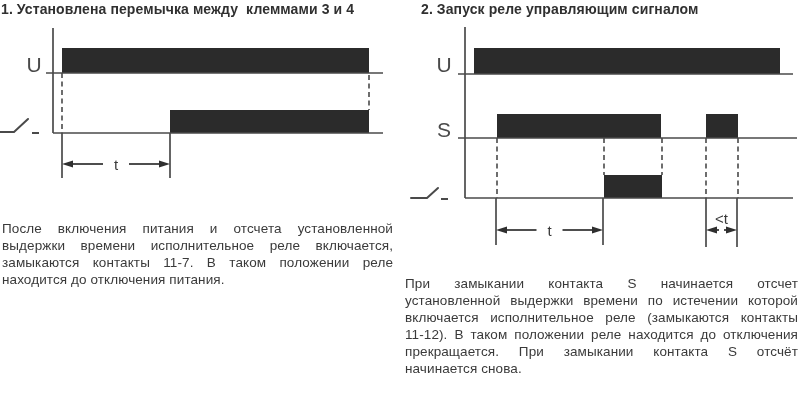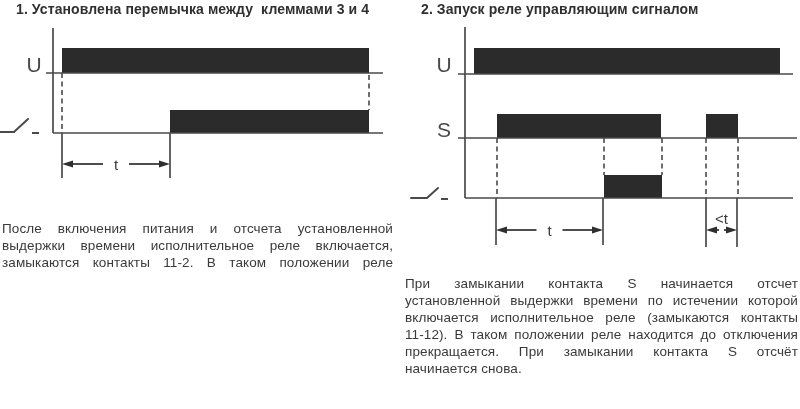--- a/index.html
+++ b/index.html
@@ -6,21 +6,21 @@
   body{
     width:800px;height:409px;position:relative;overflow:hidden;
     background:#ffffff;
     font-family:"Liberation Sans","DejaVu Sans",sans-serif;
   }
   .title{
     position:absolute;top:1px;
     font-size:14px;font-weight:bold;color:#303030;
     white-space:pre-wrap;letter-spacing:0.1px;
   }
-  #title-1{left:16px;}
+  #title-1{left:1px;}
   #title-2{left:421px;}
   .desc{
     position:absolute;
     font-size:13.5px;color:#3a3a3a;line-height:17.1px;letter-spacing:0.1px;
   }
   #desc-1{left:2px;top:192px;width:391px;margin-top:28px;}
   #desc-2{left:405px;top:275px;width:393px;}
   .jline{text-align:justify;text-align-last:justify;-moz-text-align-last:justify;}
   .lastline{text-align:left;}
   svg.diagram{position:absolute;display:block;}
@@ -94,21 +94,22 @@
       <polygon points="737,230 726,226.4 726,233.6" fill="#2f2f2f"></polygon>
       <line x1="716" y1="230" x2="719" y2="230" stroke="#2f2f2f" stroke-width="1.7"></line>
       <line x1="724" y1="230" x2="727" y2="230" stroke="#2f2f2f" stroke-width="1.7"></line>
       <text x="721.5" y="224" text-anchor="middle" font-size="15" fill="#3a3a3a">&lt;t</text>
     </g>
   </svg>
 
 <div id="desc-1" class="desc">
     <div class="jline">После включения питания и отсчета установленной</div>
     <div class="jline">выдержки времени исполнительное реле включается,</div>
-    <div class="jline">замыкаются контакты 11-2. В таком положении реле</div>
+    <div class="jline">замыкаются контакты 11-7. В таком положении реле</div>
+    <div class="lastline">находится до отключения питания.</div>
   </div>
 <div id="desc-2" class="desc">
     <div class="jline">При замыкании контакта S начинается отсчет</div>
     <div class="jline">установленной выдержки времени по истечении которой</div>
     <div class="jline">включается исполнительное реле (замыкаются контакты</div>
     <div class="jline">11-12). В таком положении реле находится до отключения</div>
     <div class="jline">прекращается. При замыкании контакта S отсчёт</div>
     <div class="lastline">начинается снова.</div>
   </div>
 

